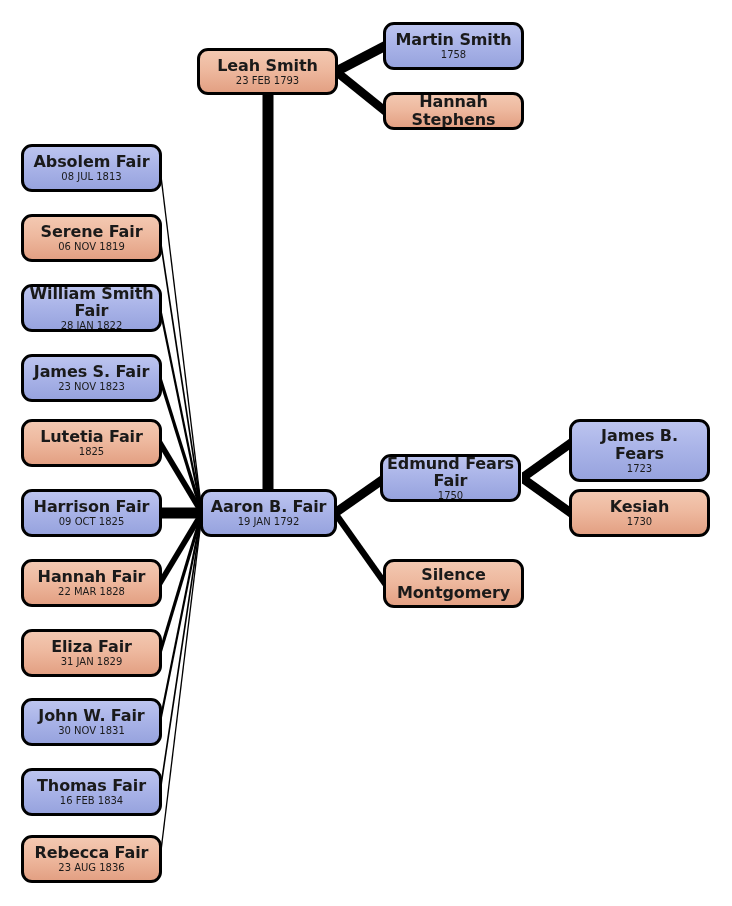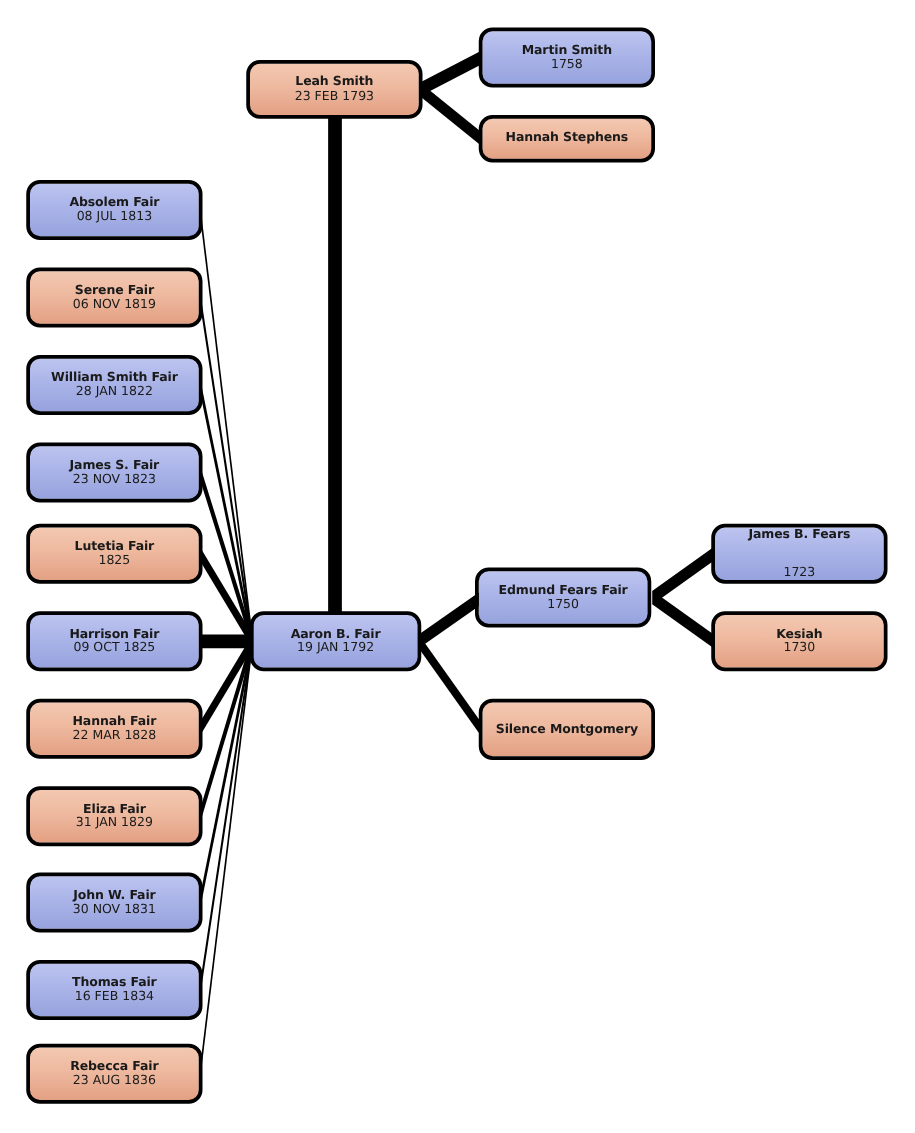--- a/index.html
+++ b/index.html
@@ -42,21 +42,21 @@
     line-height: 1.12;
     overflow: hidden;
   }
   .node.male {
     background-image: linear-gradient(to bottom, #bcc4ef 0%, #aab4e8 45%, #97a3de 100%);
   }
   .node.female {
     background-image: linear-gradient(to bottom, #f3c8b1 0%, #eeb99f 45%, #e3a083 100%);
   }
   .node .nm {
-    font-size: 10px;
+    font-size: 16px;
     font-weight: bold;
     color: #1a1a1a;
     letter-spacing: -0.1px;
     padding: 0 4px;
   }
   .node .dt {
     font-size: 10px;
     font-weight: normal;
     color: #1a1a1a;
     padding: 0 4px;
@@ -101,21 +101,21 @@
     <div class="node female" style="left: 383px; top: 92px; width: 141px; height: 38px;">
       <div class="nm">Hannah Stephens</div>
     </div>
     <div class="node male" style="left: 380px; top: 454px; width: 141px; height: 48px;">
       <div class="nm">Edmund Fears Fair</div>
       <div class="dt">1750</div>
     </div>
     <div class="node female" style="left: 383px; top: 559px; width: 141px; height: 49px;">
       <div class="nm">Silence Montgomery</div>
     </div>
-    <div class="node male" style="left: 569px; top: 419px; width: 141px; height: 48px; justify-content: space-between;">
+    <div class="node male" style="left: 569px; top: 419px; width: 141px; height: 63px;">
       <div class="nm">James B. Fears</div>
       <div class="dt">1723</div>
     </div>
     <div class="node female" style="left: 569px; top: 489px; width: 141px; height: 48px;">
       <div class="nm">Kesiah</div>
       <div class="dt">1730</div>
     </div>
     <div class="node male" style="left: 21px; top: 144px; width: 141px; height: 48px;">
       <div class="nm">Absolem Fair</div>
       <div class="dt">08 JUL 1813</div>

